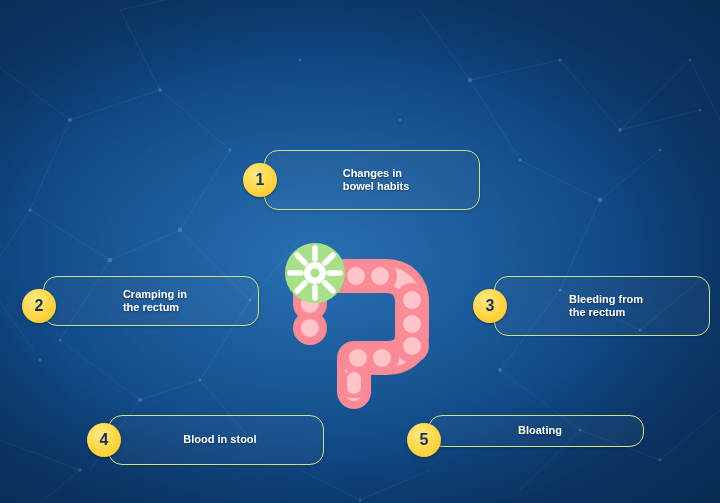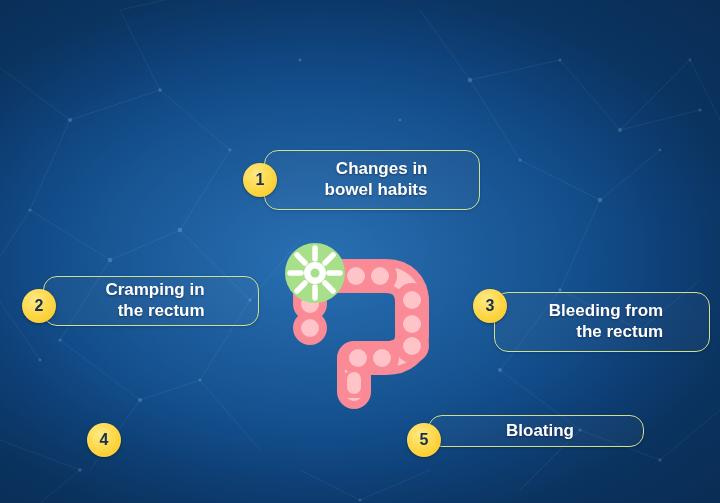--- a/index.html
+++ b/index.html
@@ -90,23 +90,23 @@
     border-radius: 14px;
     background: rgba(255,255,255,0.035);
     display: flex;
     align-items: center;
     justify-content: center;
     box-shadow: 0 1px 3px rgba(0,0,0,0.18);
   }
   .pill-label {
     color: #ffffff;
     font-weight: bold;
-    font-size: 17px;
+    font-size: 11px;
     line-height: 1.22;
-    text-align: right;
+    text-align: left;
     text-shadow: 0 1px 2px rgba(0,0,0,0.4);
     padding: 0 18px 0 26px;
     white-space: pre-line;
   }
   .badge {
     position: absolute;
     width: 34px;
     height: 34px;
     border-radius: 50%;
     background: radial-gradient(circle at 38% 32%, #ffe983 0%, #ffd84a 48%, #f5c51f 100%);
@@ -120,21 +120,21 @@
     z-index: 4;
   }
 
   
   #pill-1 { left: 264px; top: 150px; width: 216px; height: 60px; }
   #badge-1 { left: 243px; top: 163px; }
 
   #pill-2 { left: 43px; top: 276px; width: 216px; height: 50px; }
   #badge-2 { left: 22px; top: 289px; }
 
-  #pill-3 { left: 494px; top: 292px; width: 216px; height: 60px; }
+  #pill-3 { left: 494px; top: 276px; width: 216px; height: 60px; }
   #badge-3 { left: 473px; top: 289px; }
 
   #pill-4 { left: 108px; top: 415px; width: 216px; height: 50px; }
   #badge-4 { left: 87px; top: 423px; }
 
   #pill-5 { left: 428px; top: 415px; width: 216px; height: 32px; }
   #badge-5 { left: 407px; top: 423px; }
 
   
   .colon-wrap {
@@ -301,20 +301,23 @@
 the rectum</span>
   </div>
   <div class="badge" id="badge-2">2</div>
 
   <div class="pill" id="pill-3">
     <span class="pill-label">Bleeding from
 the rectum</span>
   </div>
   <div class="badge" id="badge-3">3</div>
 
+  <div class="pill" id="pill-4">
+    <span class="pill-label">Blood in stool</span>
+  </div>
   <div class="badge" id="badge-4">4</div>
 
   <div class="pill" id="pill-5">
     <span class="pill-label">Bloating</span>
   </div>
   <div class="badge" id="badge-5">5</div>
 
 </div>
 
 </body></html>

